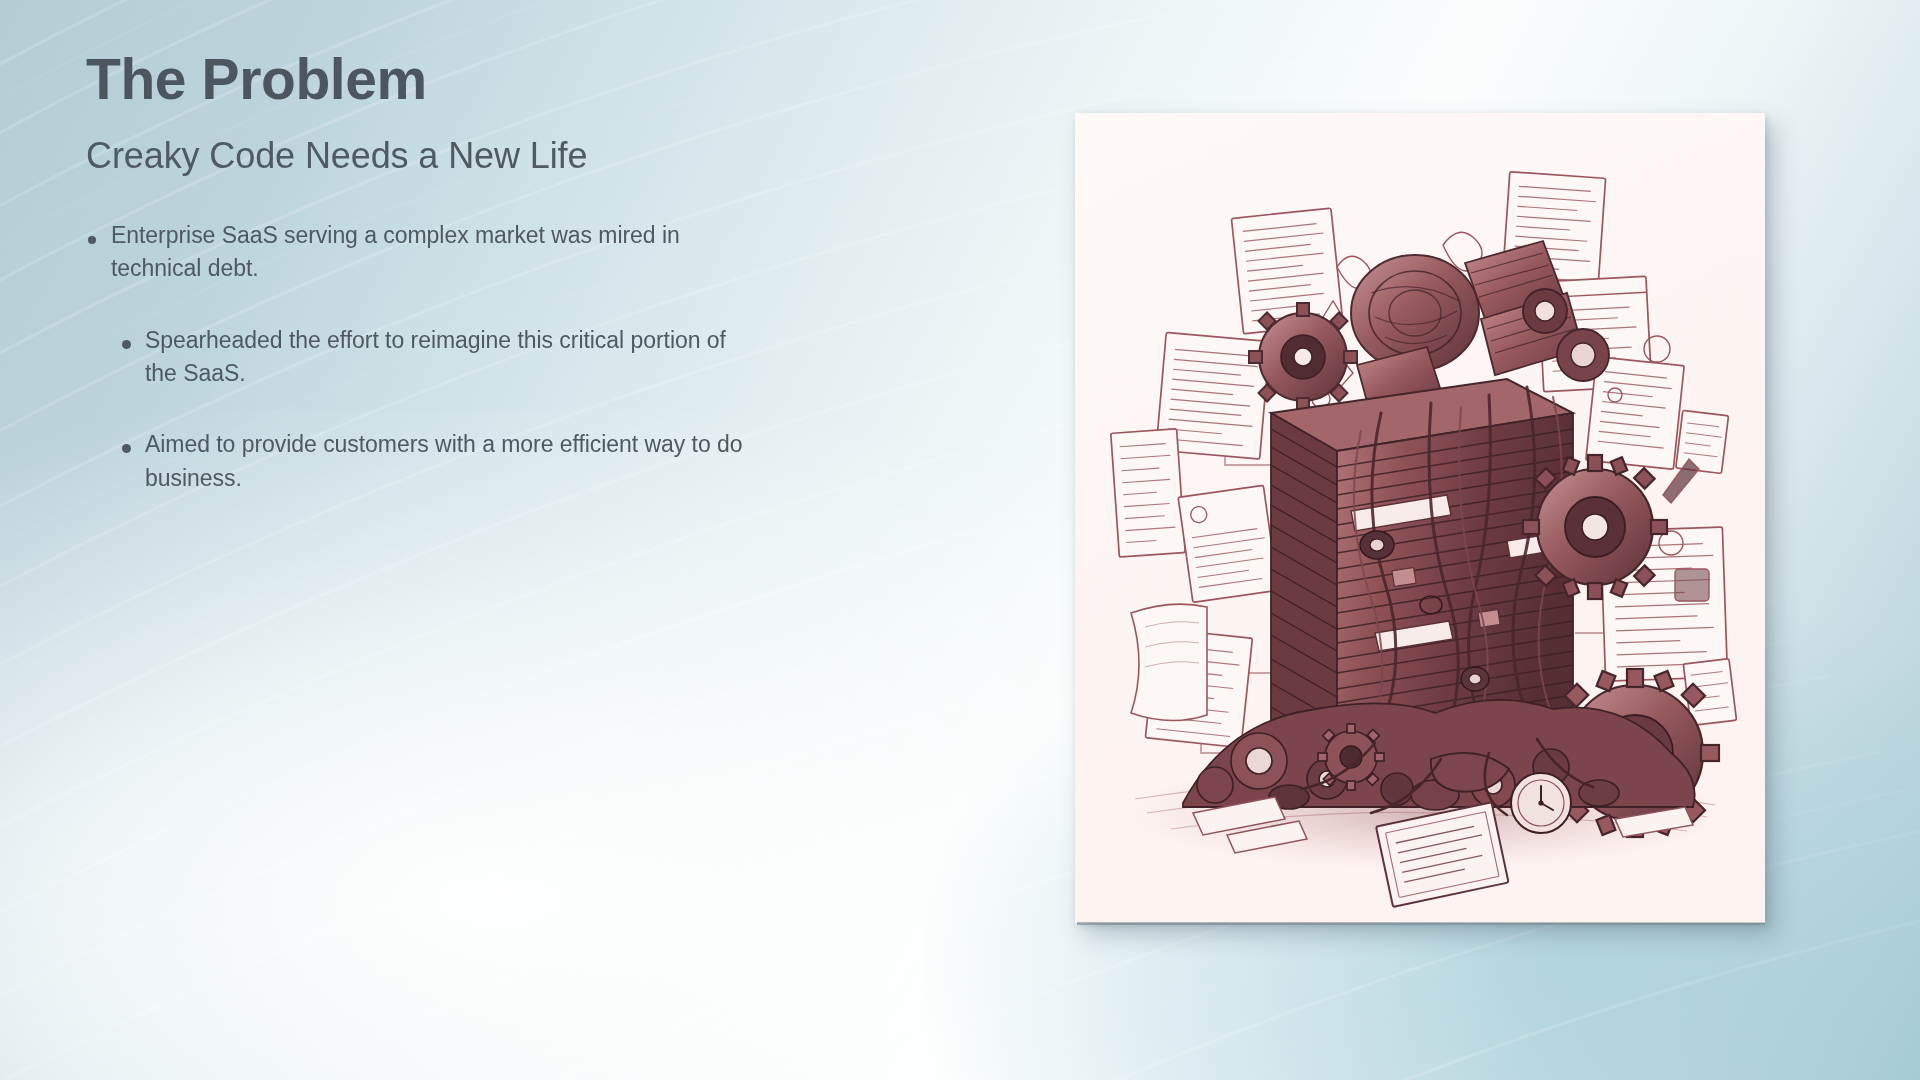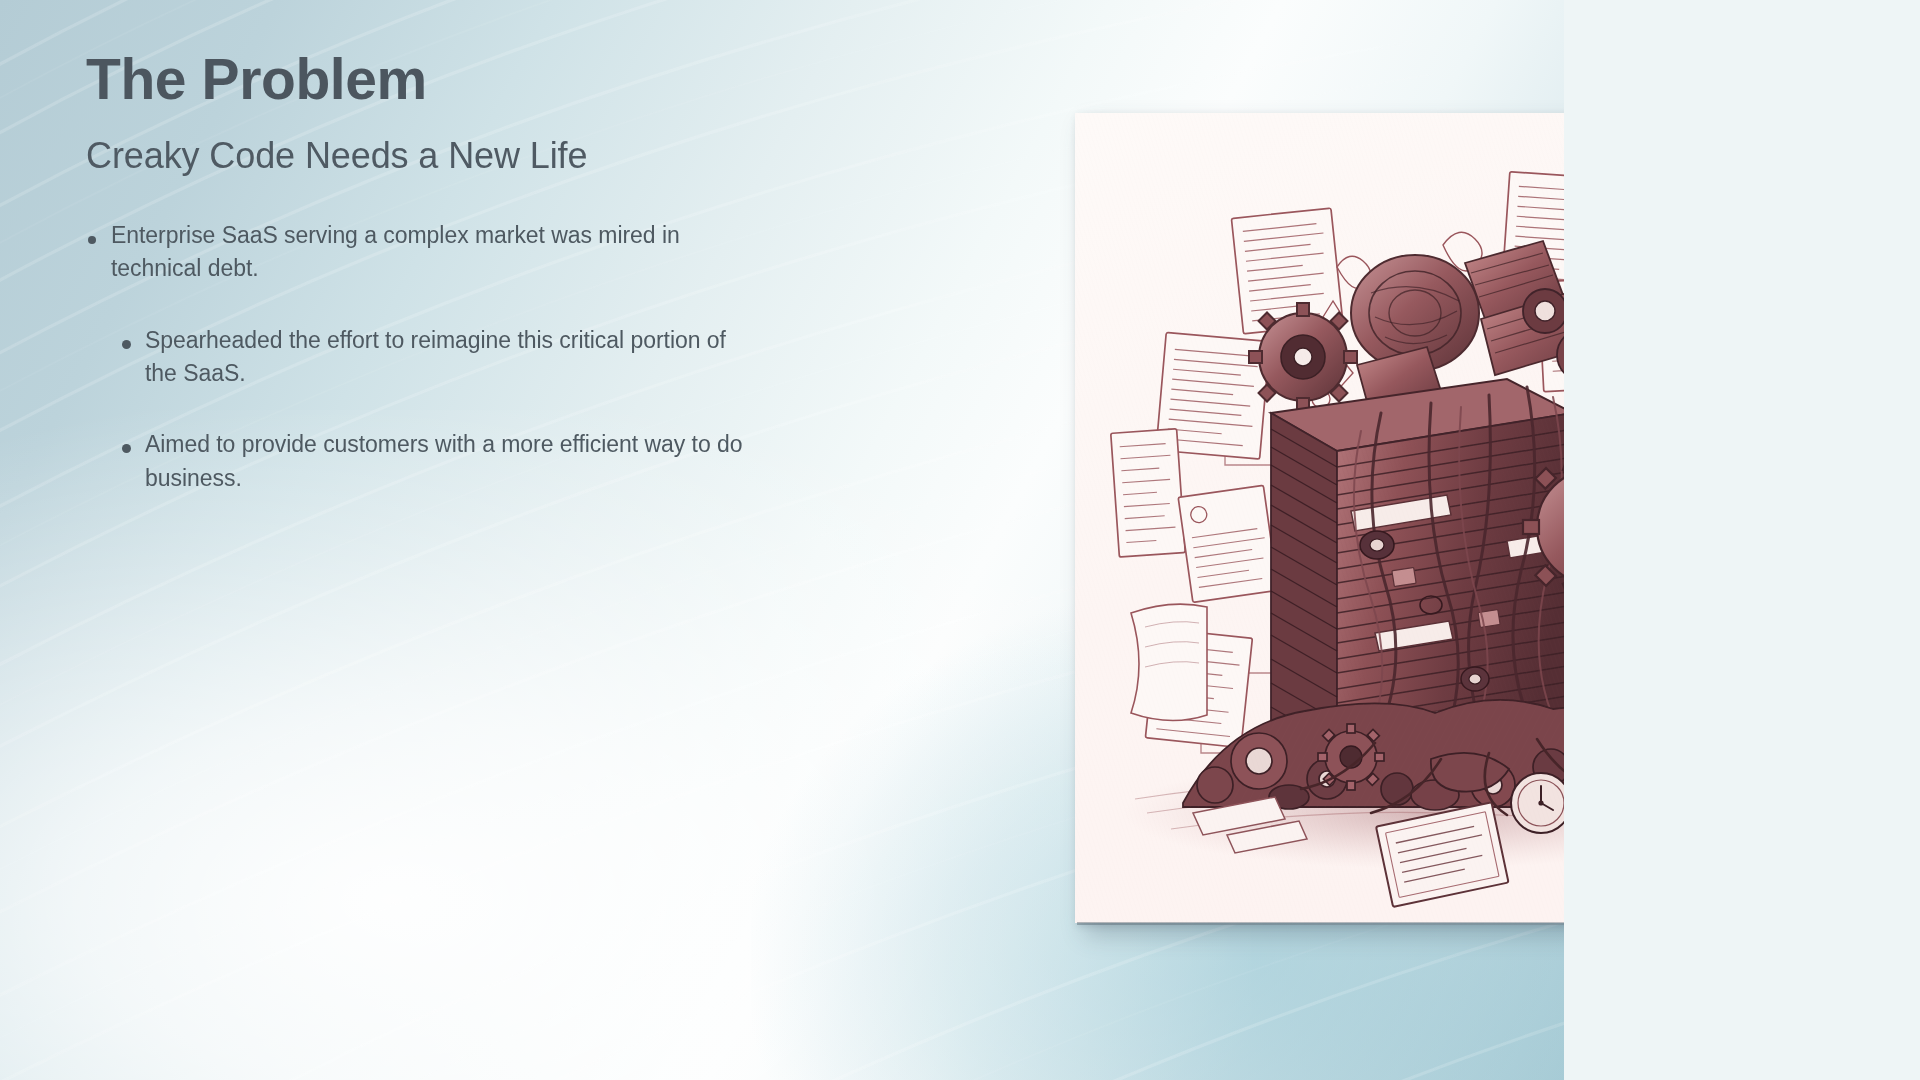--- a/index.html
+++ b/index.html
@@ -12,21 +12,21 @@
   body {
     font-family: "Liberation Sans", sans-serif;
     position: relative;
     background: #eef5f6;
   }
 
   
   .slide {
     position: absolute;
     inset: 0;
-    width: 1564px;
+    width: 1920px;
     height: 1080px;
     overflow: hidden;
     background:
       linear-gradient(118deg,
         #b4ccd5 0%,
         #bcd3db 13%,
         #cfe2e7 26%,
         #e4eff1 40%,
         #f3f9f9 52%,
         #fbfdfd 60%,

